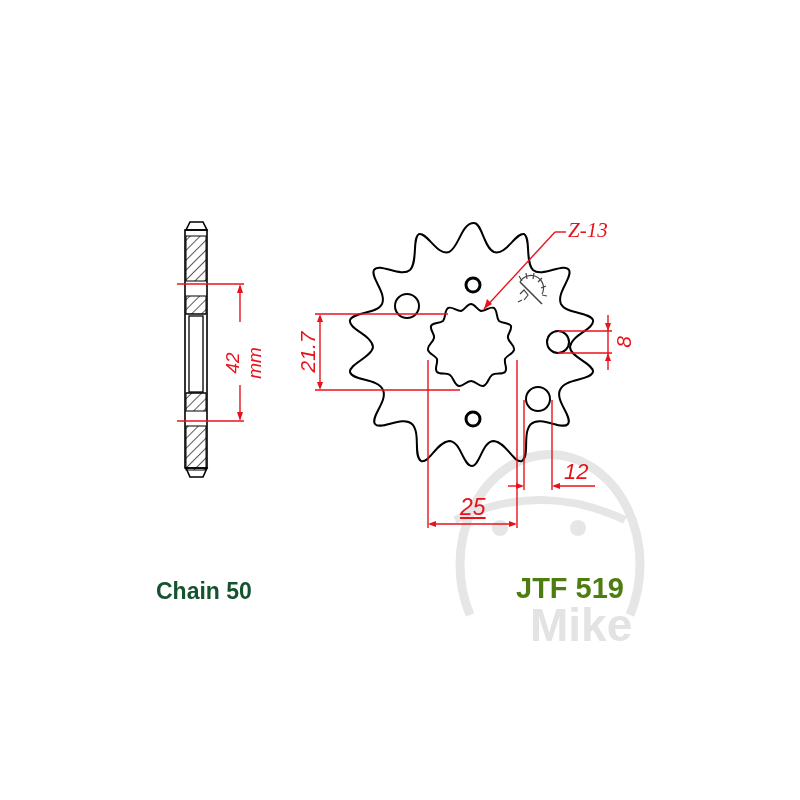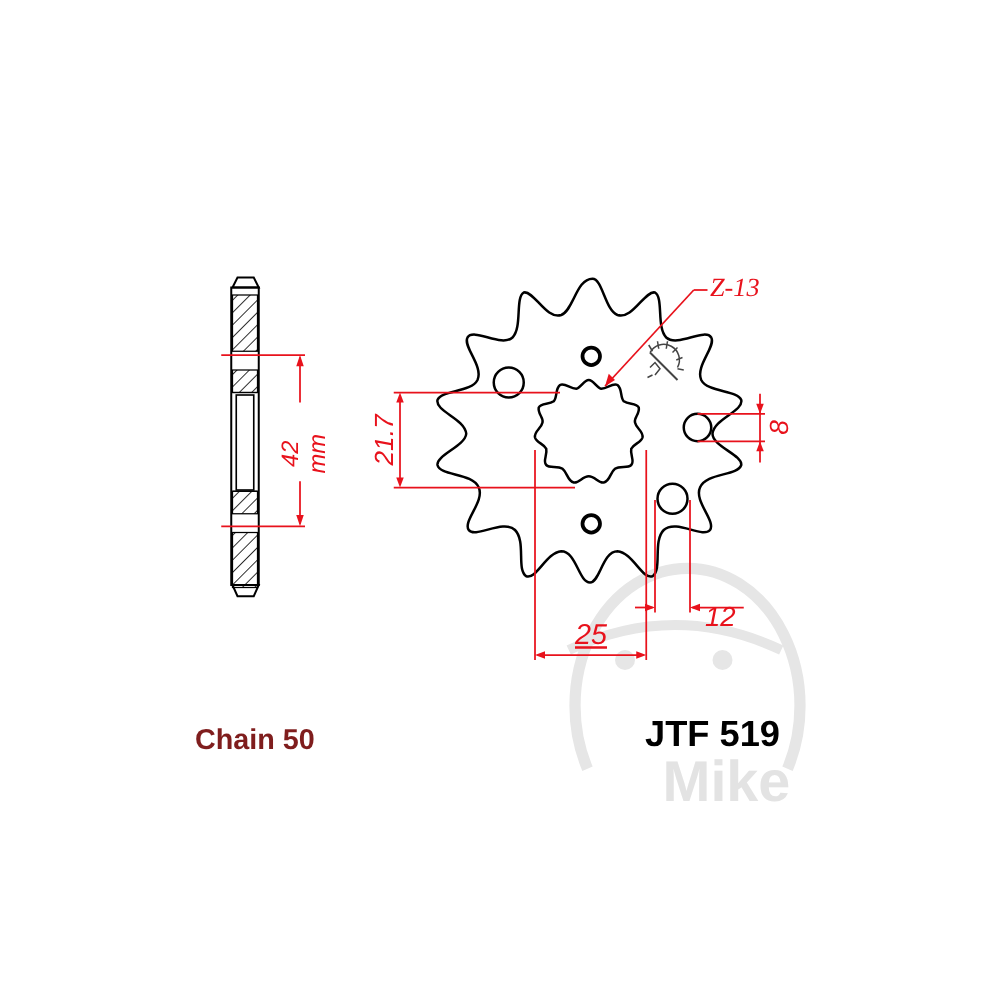--- a/index.html
+++ b/index.html
@@ -1,21 +1,21 @@
 <!DOCTYPE html>
 <html><head>
   <meta charset="utf-8">
   <style>
     html, body { margin: 0; padding: 0; background: #ffffff; }
     body { width: 800px; height: 800px; position: relative; overflow: hidden; font-family: "Liberation Sans", sans-serif; }
     #stage { position: absolute; left: 0; top: 0; width: 800px; height: 800px; }
     .lbl { position: absolute; font-family: "Liberation Sans", sans-serif; }
     .red { color: #e8121c; font-style: italic; font-size: 20px; }
-    .caption { color: #7f1d1d; font-weight: bold; font-size: 23px; }
-    .title { color: #000000; font-weight: bold; font-size: 29px; }
+    .caption { color: #14532d; font-weight: bold; font-size: 23px; }
+    .title { color: #4d7c0f; font-weight: bold; font-size: 29px; }
     .wm { color: #e3e3e3; font-weight: bold; font-size: 46px; }
     .rot { transform: rotate(-90deg); transform-origin: center center; }
   </style>
 </head>
 <body>
 
 <svg id="stage" viewBox="0 0 800 800" xmlns="http://www.w3.org/2000/svg">
   <defs>
     <pattern id="hatch" patternUnits="userSpaceOnUse" width="7" height="7" patternTransform="rotate(45)">
       <line x1="0" y1="0" x2="0" y2="7" stroke="#000" stroke-width="1.3"></line>
@@ -168,21 +168,21 @@
 </svg>
 
 <div class="lbl red rot" style="left:222px; top:341px; width:44px; text-align:center; font-size:19px;">42 mm</div>
 
 <div class="lbl red" style="left:568px; top:218px; font-size:21px;font-family:Liberation Serif, serif;">Z-13</div>
 
 <div class="lbl red rot" style="left:286px; top:340px; width:44px; text-align:center; font-size:21px;">21.7</div>
 
 <div class="lbl red rot" style="left:614px; top:330px; width:20px; text-align:center; font-size:21px;">8</div>
 
-<div class="lbl red" style="left:564px; top:481px; font-size:22px;">12</div>
+<div class="lbl red" style="left:564px; top:459px; font-size:22px;">12</div>
 
 <div class="lbl red" style="left:460px; top:494px; font-size:23px;text-decoration:underline;">25</div>
 
 <div class="lbl caption" style="left:156px; top:578px;">Chain 50</div>
 
 <div class="lbl title" style="left:516px; top:572px;">JTF 519</div>
 
 <div class="lbl wm" style="left:482px; top:598px;margin-left:48px;">Mike</div>
 
 </body></html>

